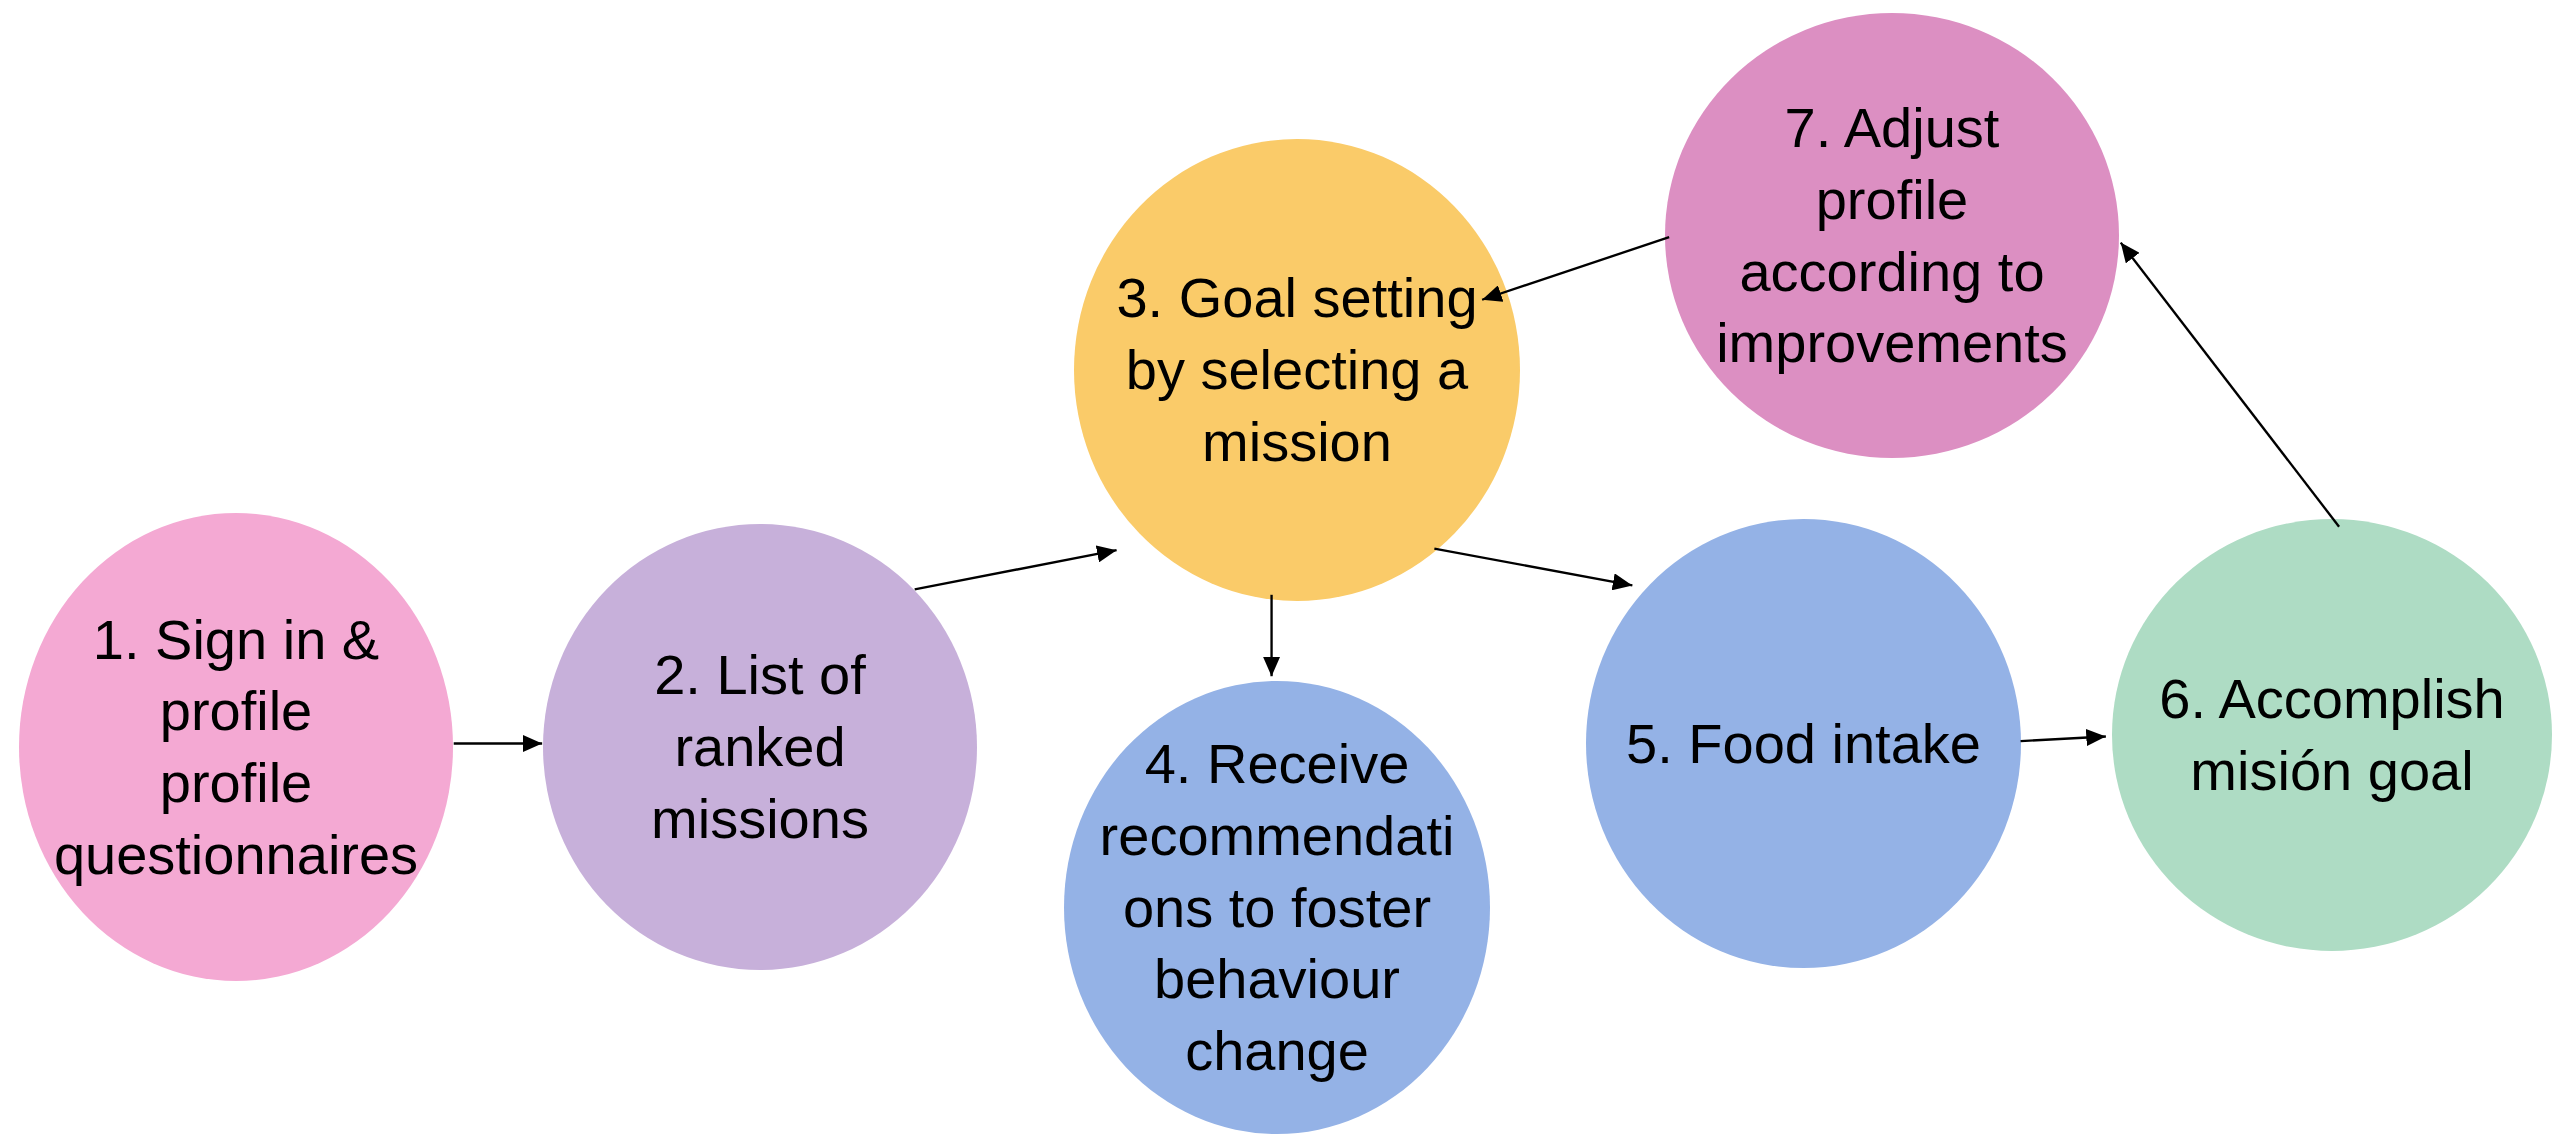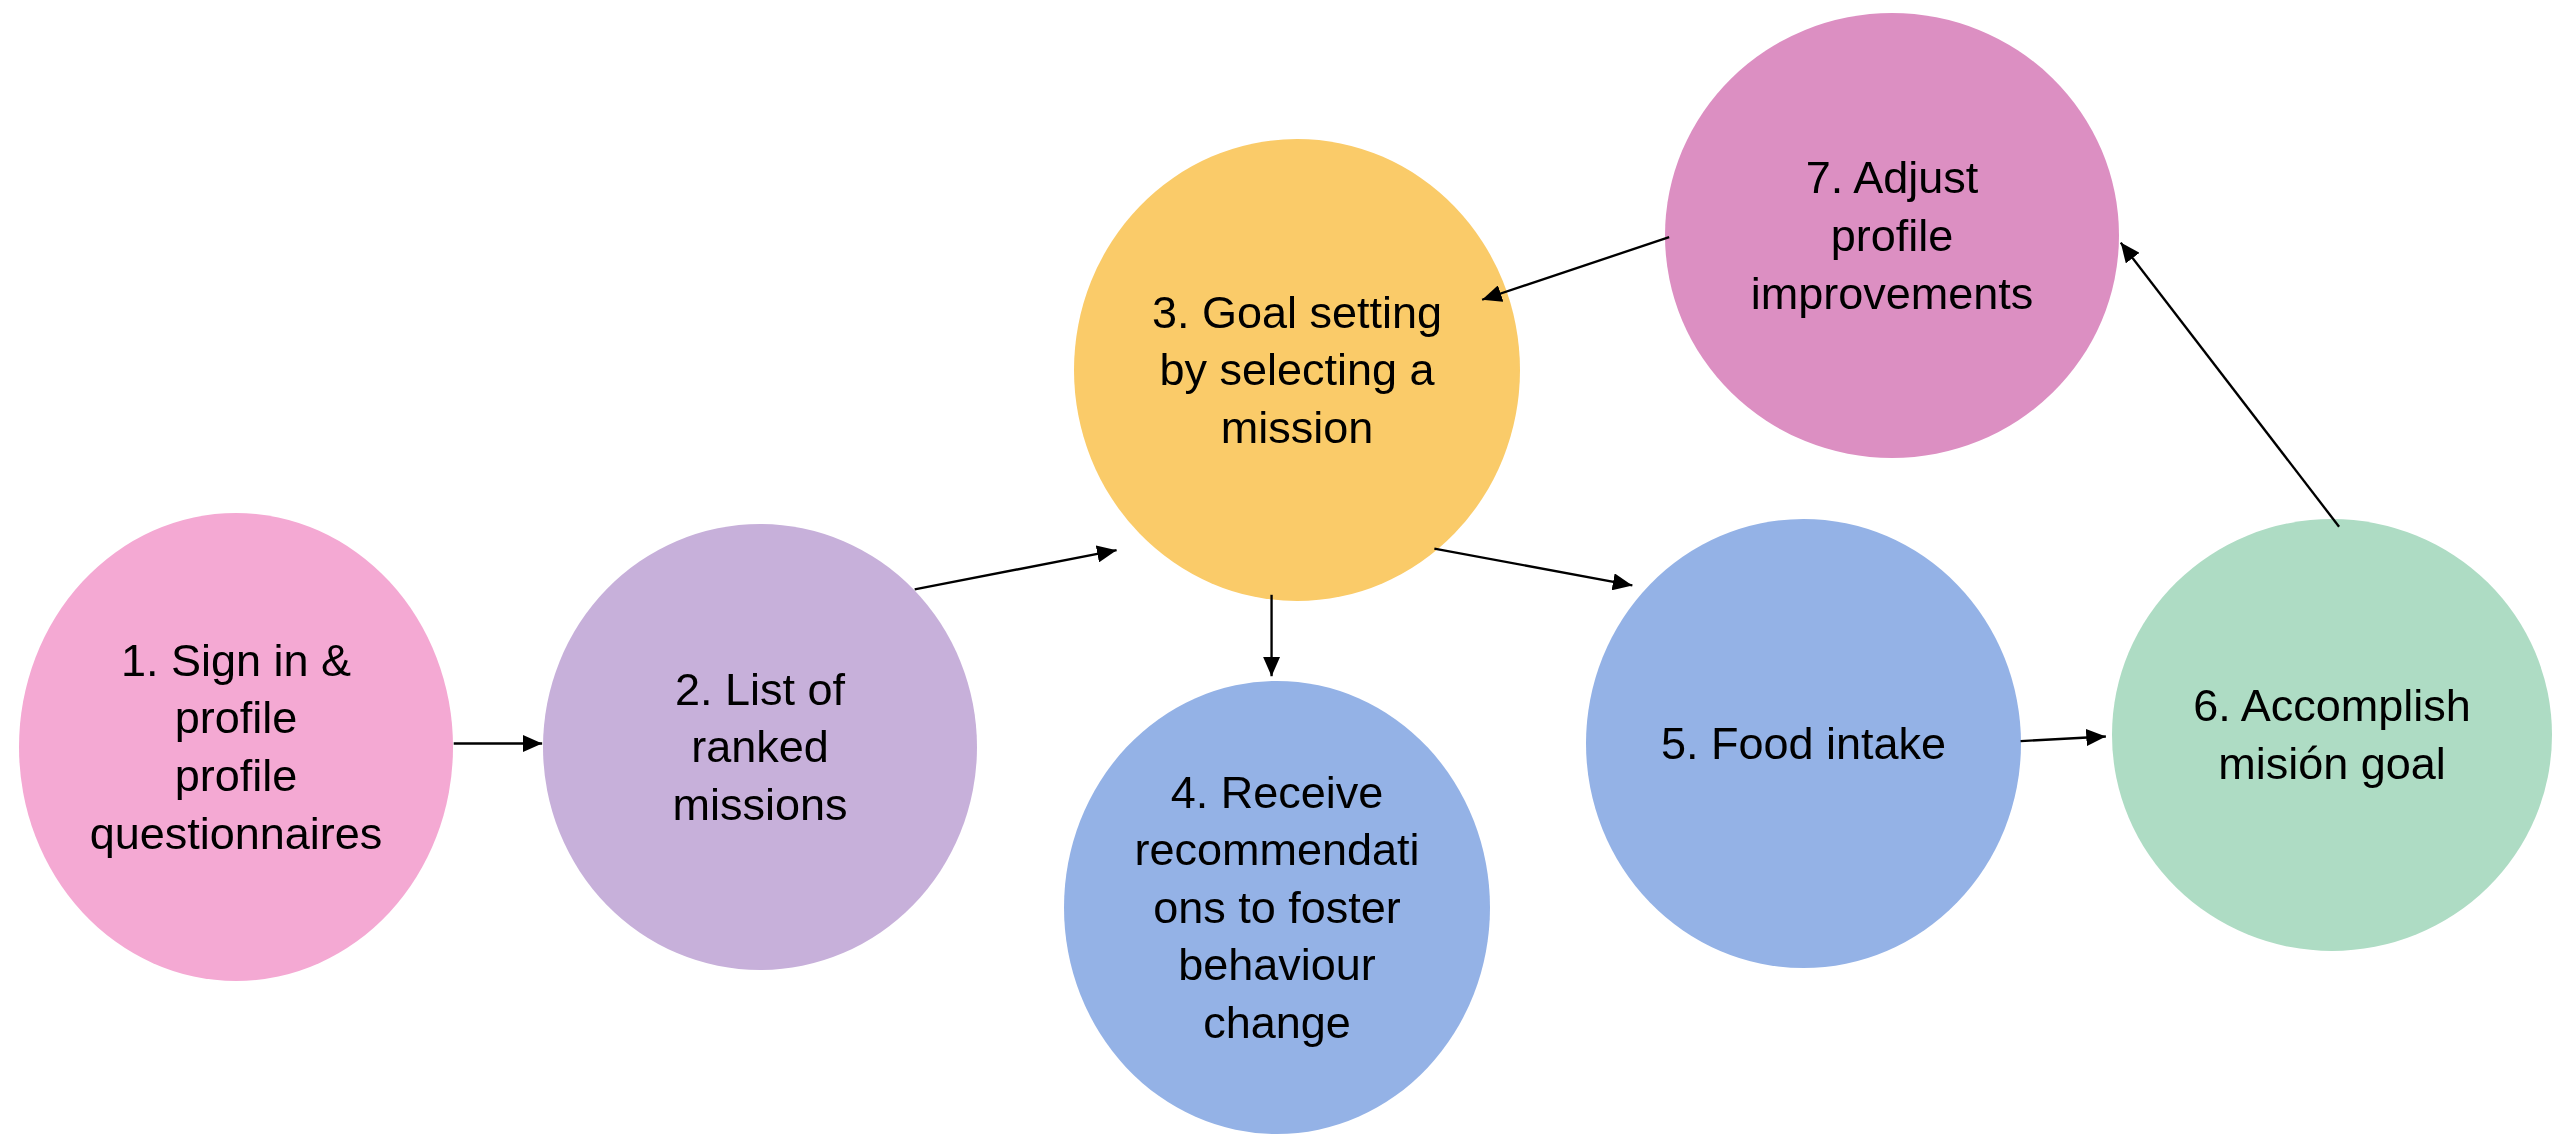--- a/index.html
+++ b/index.html
@@ -19,21 +19,21 @@
   }
   .node {
     position: absolute;
     border-radius: 50%;
     display: flex;
     align-items: center;
     justify-content: center;
     text-align: center;
   }
   .node-label {
-    font-size: 45px;
+    font-size: 56px;
     line-height: 1.28;
     color: #000000;
     font-weight: 400;
   }
   .node-label div { white-space: nowrap; }
   svg.arrows {
     position: absolute;
     left: 0;
     top: 0;
     width: 2576px;
@@ -95,20 +95,21 @@
     <div class="node-label">
         <div>6. Accomplish</div>
         <div>misión goal</div>
       </div>
   </div>
 
   <div class="node" style="left: 1665px; top: 13.3px; width: 454px; height: 445px; background: rgb(220, 143, 194);">
     <div class="node-label">
         <div>7. Adjust</div>
         <div>profile</div>
+        <div>according to</div>
         <div>improvements</div>
       </div>
   </div>
 
   <svg class="arrows" viewBox="0 0 3290 1463">
     <defs>
       <marker id="ah" markerUnits="userSpaceOnUse" markerWidth="26" markerHeight="22" refX="25" refY="11" orient="auto">
         <path d="M0,0 L25,11 L0,22 Z" fill="#000000"></path>
       </marker>
     </defs>

